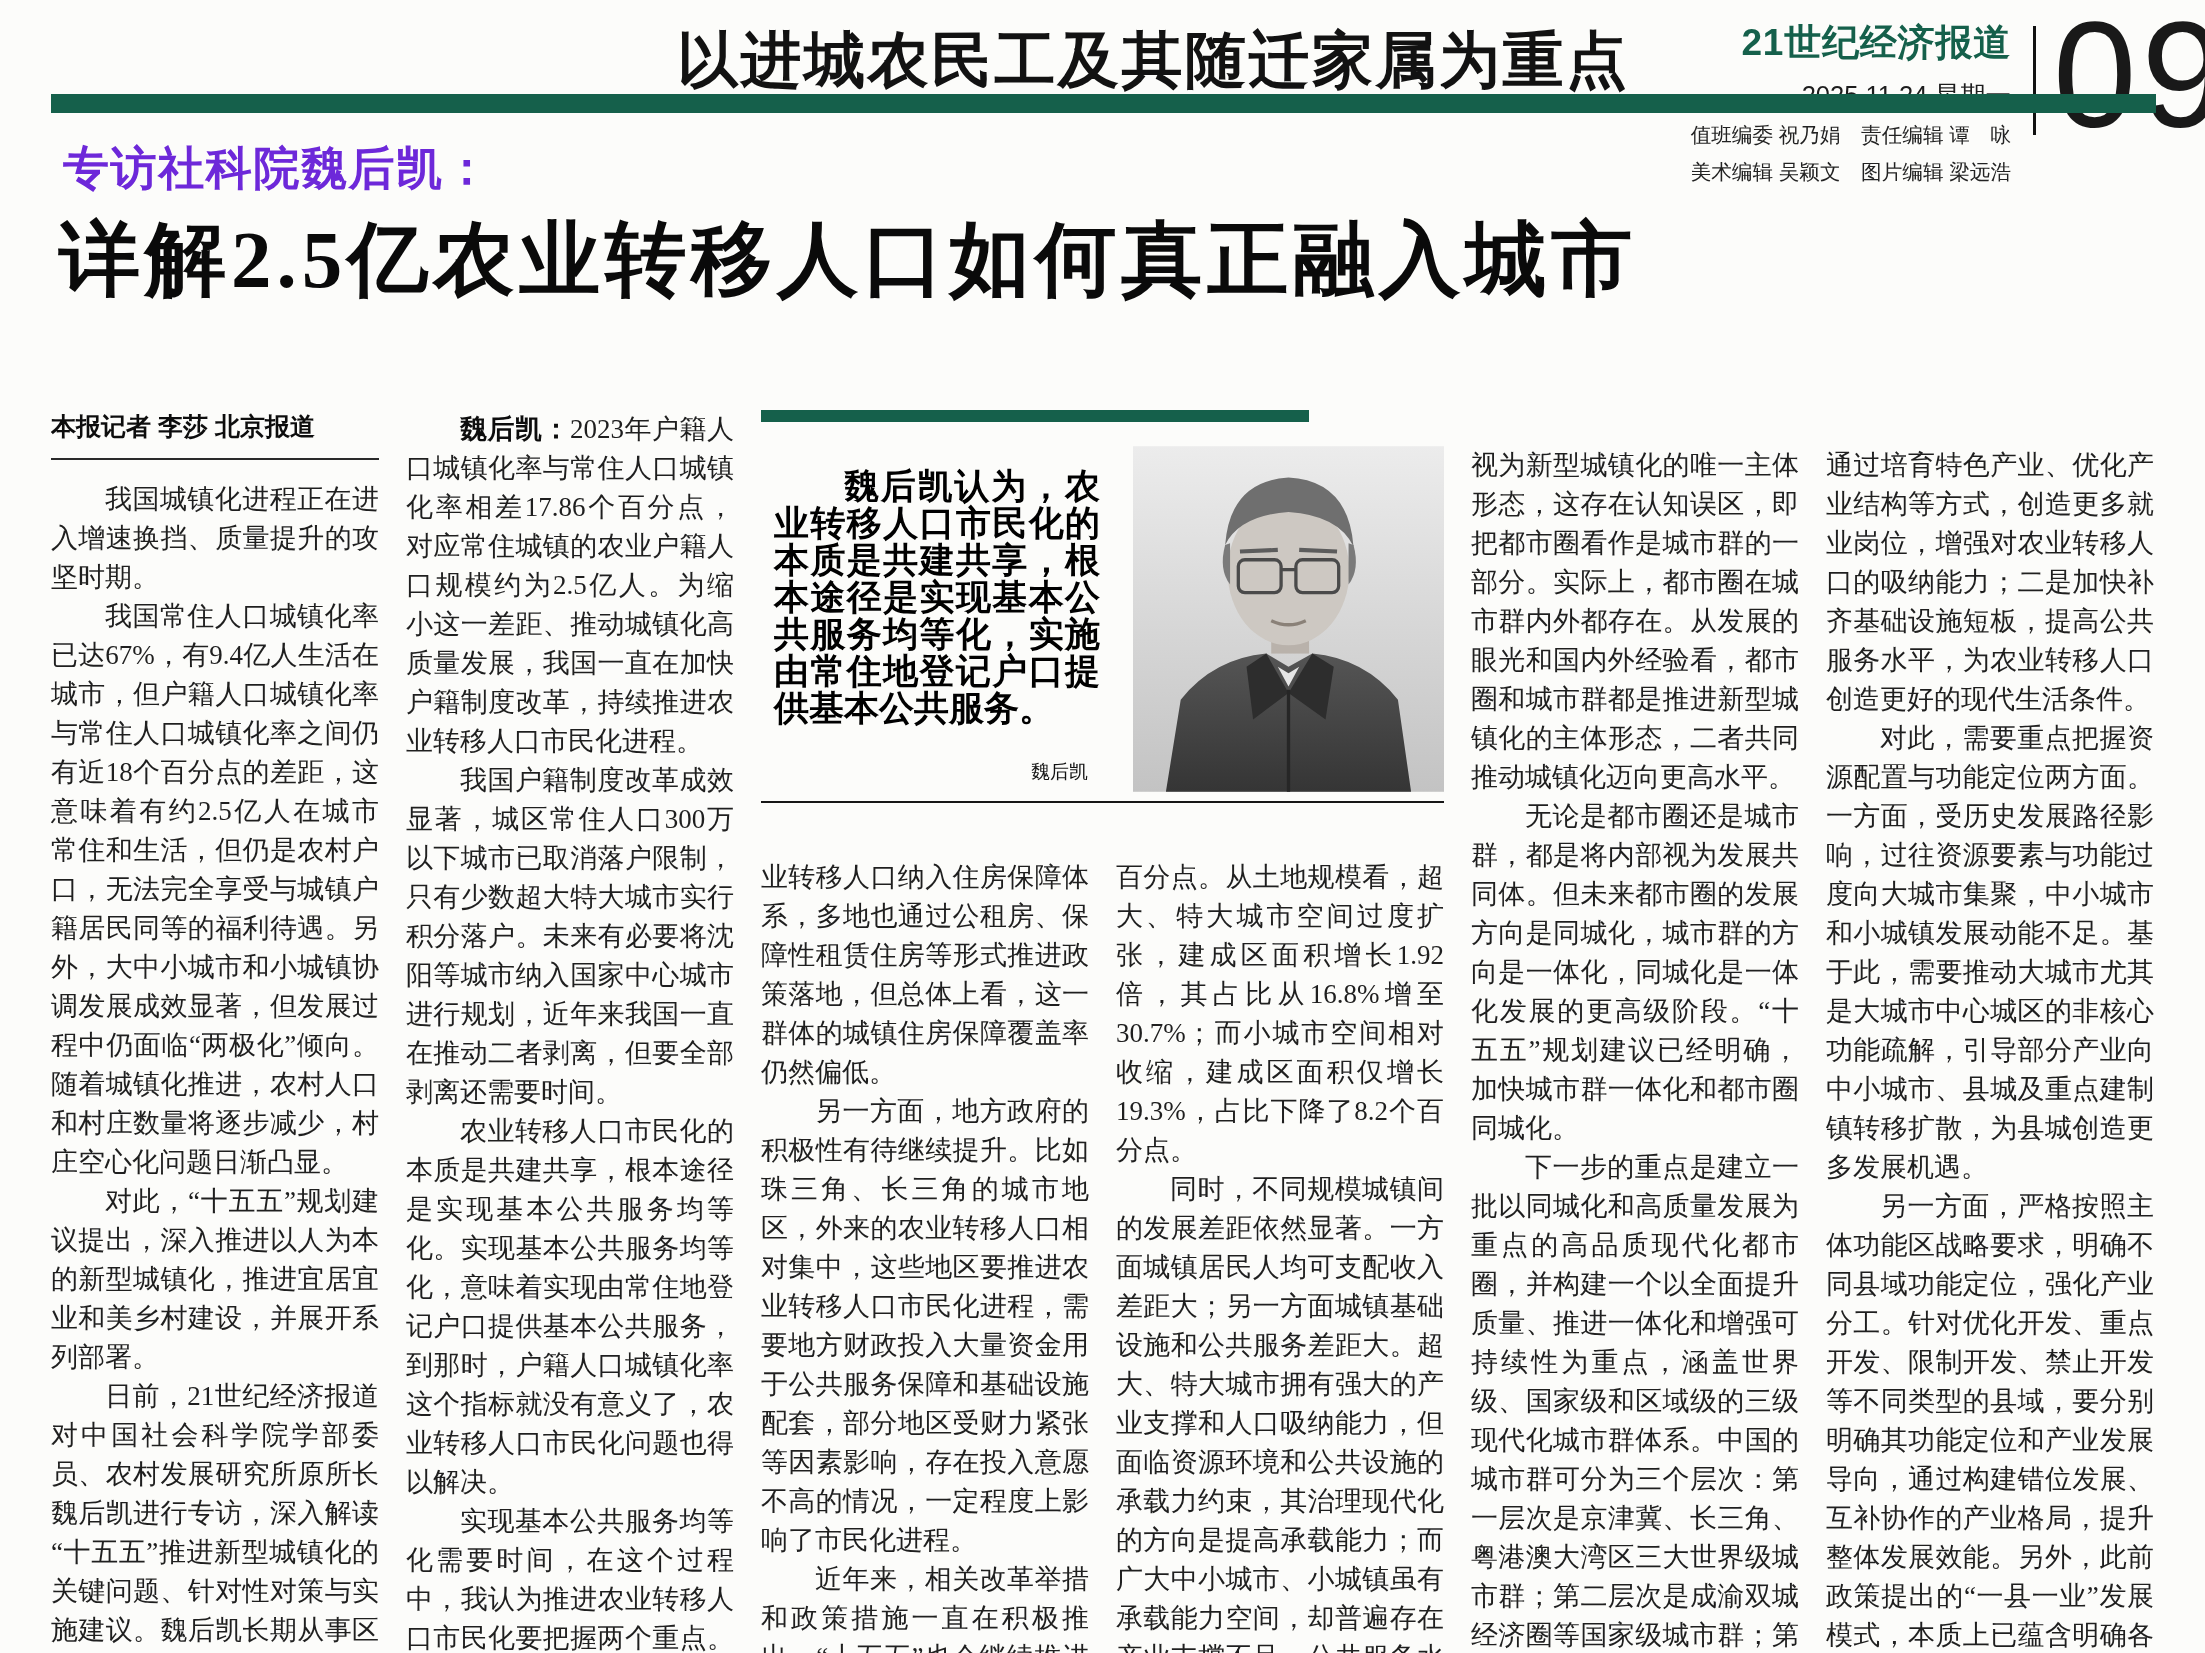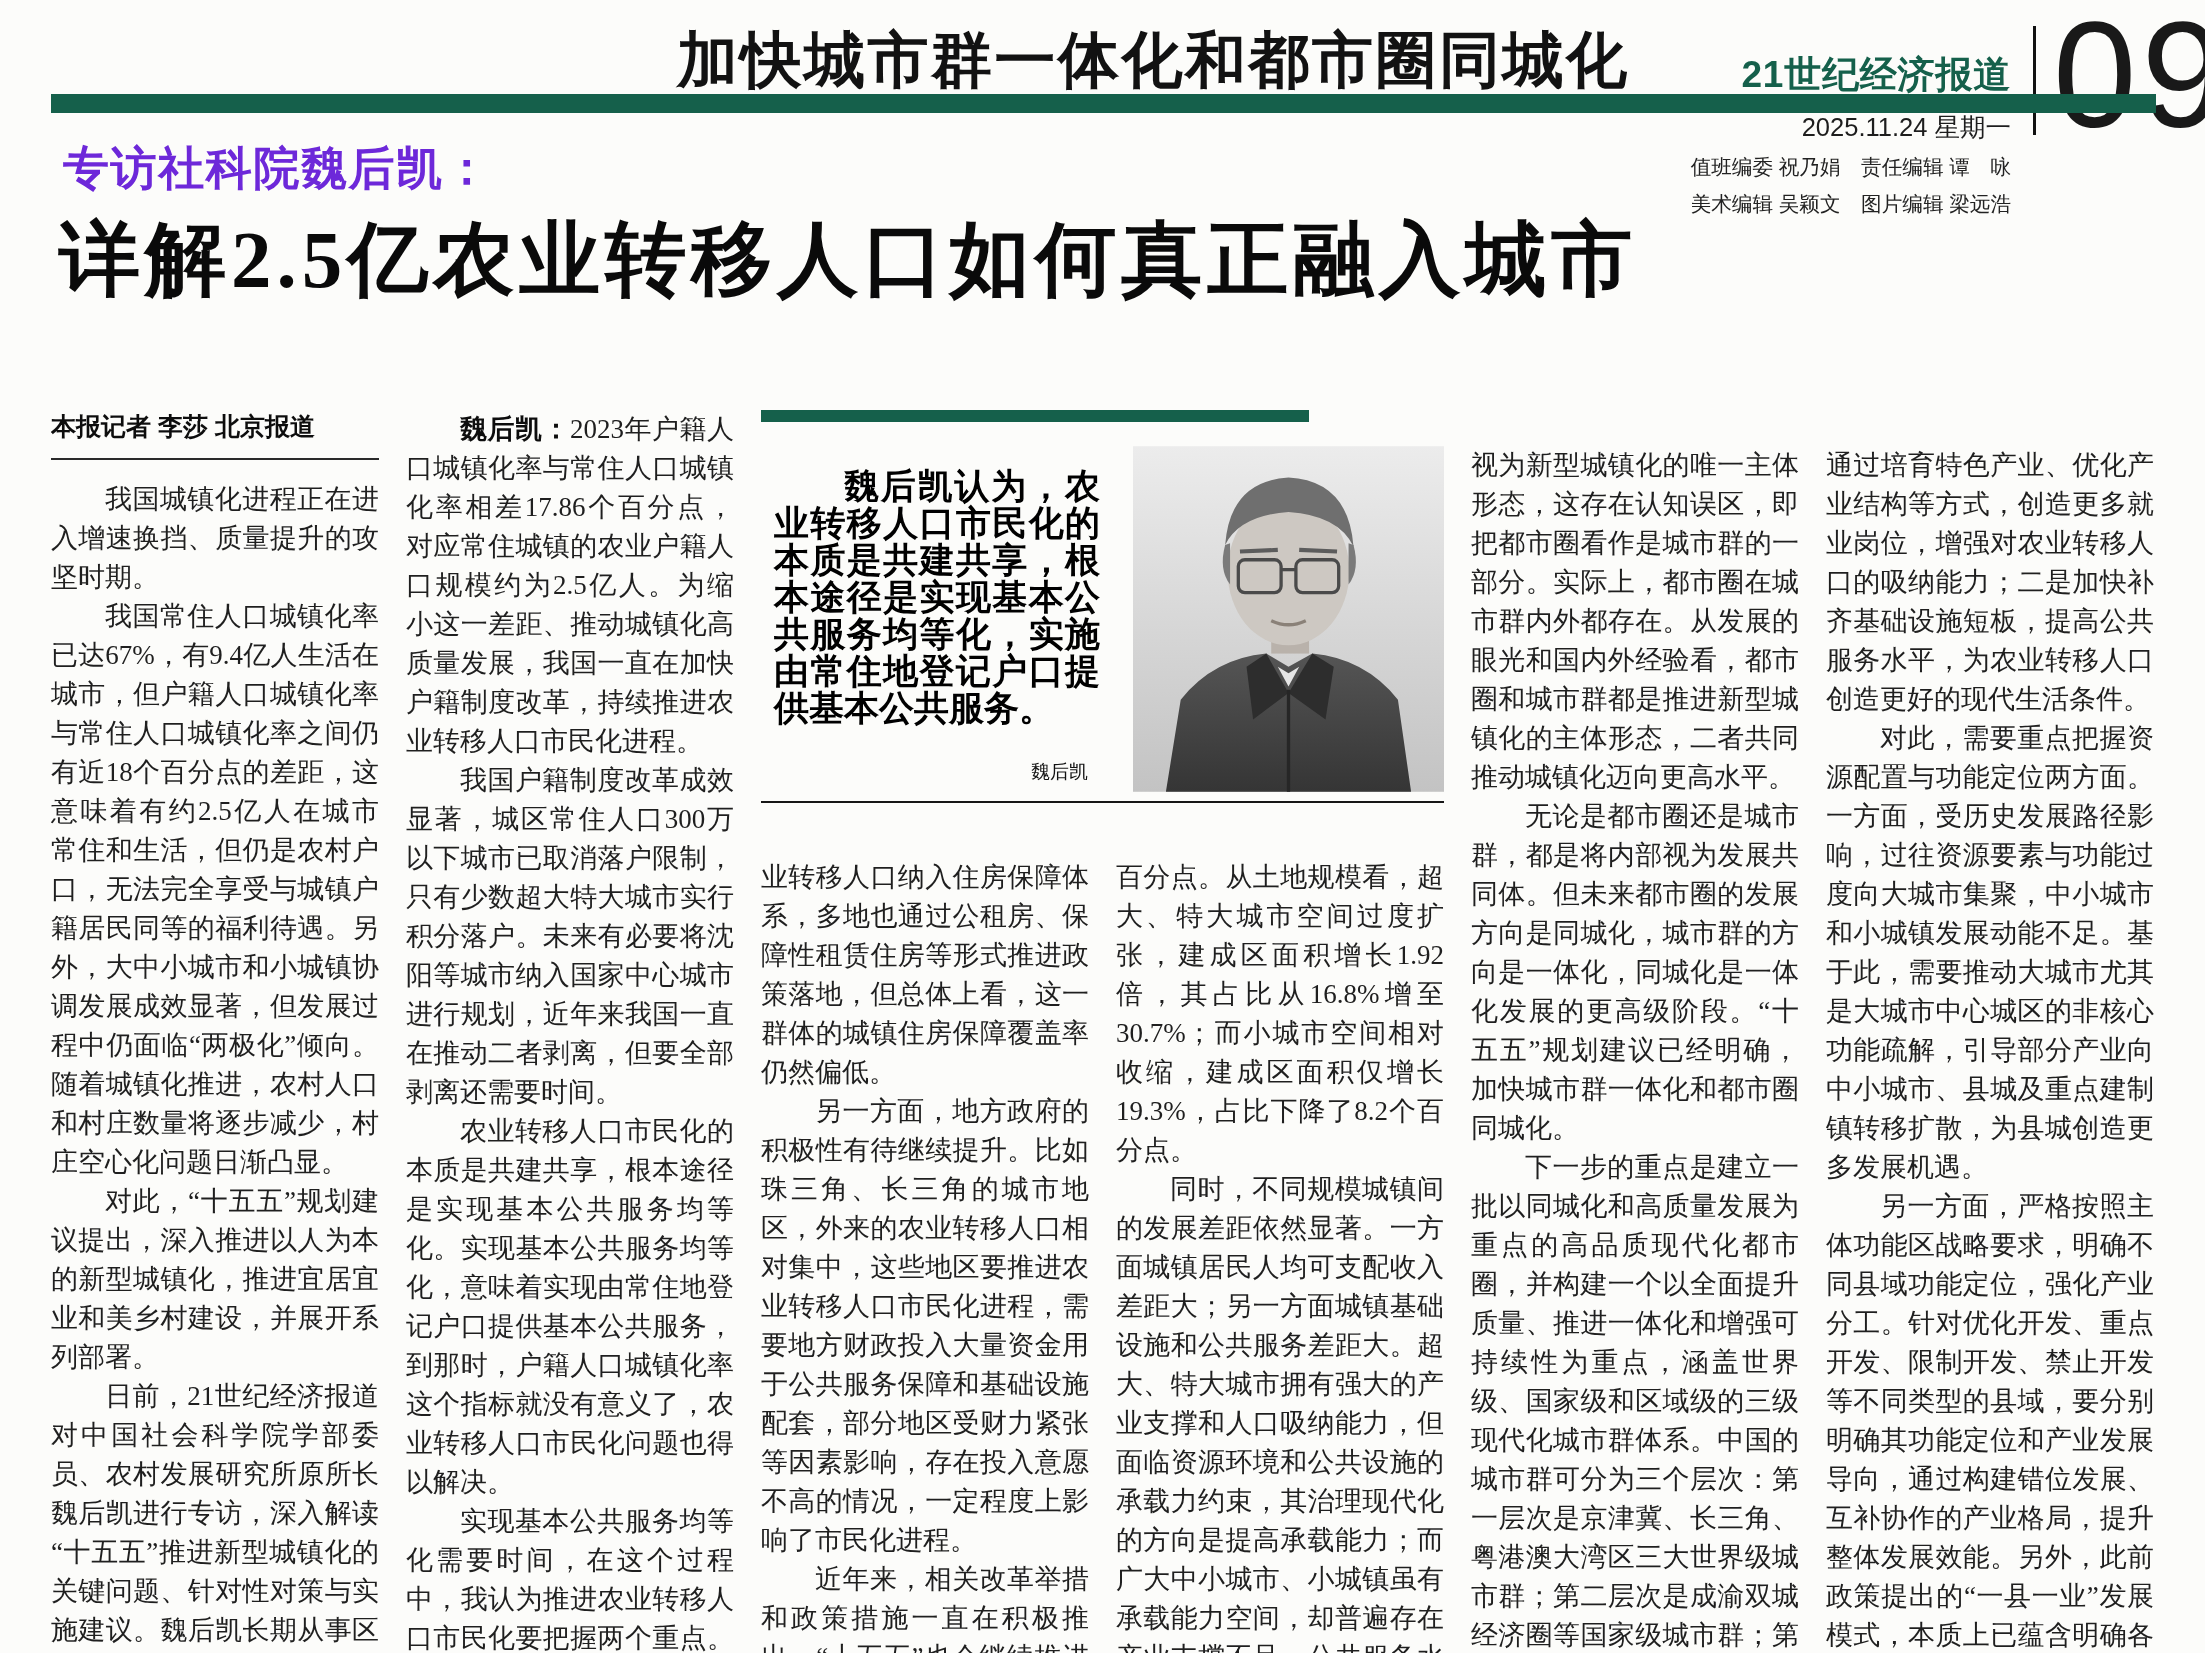--- a/index.html
+++ b/index.html
@@ -2,21 +2,21 @@
 <html lang="zh" style="font-size:13px"><head>
 <meta charset="utf-8">
 <style>
   html,body{margin:0;padding:0;background:#888;}
   .page{position:relative;width:2205px;height:1653px;background:#fcfcfa;overflow:hidden;
         font-family:"Liberation Serif","DejaVu Serif",serif;color:#1c1c1c;}
   
   .banner-title{position:absolute;left:677px;top:20px;font-size:61px;font-weight:900;
         font-family:"Liberation Sans","DejaVu Sans",sans-serif;letter-spacing:2.5px;color:#121212;white-space:nowrap;}
   .brand-block{position:absolute;left:1681px;top:18px;width:330px;text-align:right;
-        font-family:"Liberation Sans","DejaVu Sans",sans-serif;margin-top:32px;}
+        font-family:"Liberation Sans","DejaVu Sans",sans-serif;}
   .brand-name{font-size:37px;font-weight:900;letter-spacing:0.8px;}
   .issue-date{font-size:25.5px;color:#1d1d1d;margin-top:10px;}
   .editors{font-size:20.6px;color:#222;line-height:30.5px;margin-top:6.6px;white-space:nowrap;}
   .v-divider{position:absolute;left:2033px;top:26px;width:2.5px;height:109px;background:#111;}
   .page-number{position:absolute;left:2053px;top:-11.5px;font-size:150px;font-weight:400;
         font-family:"Liberation Sans","DejaVu Sans",sans-serif;letter-spacing:5px;color:#191919;}
   .green-bar{position:absolute;left:51px;top:94px;width:2105px;height:19px;}
   
   .kicker{position:absolute;left:63px;top:138px;font-size:46px;font-weight:900;letter-spacing:1.6px;color:#6d28d9;}
   .main-title{position:absolute;left:59px;top:206px;font-size:81px;font-weight:900;letter-spacing:5px;
@@ -40,21 +40,21 @@
   .photo-frame{position:absolute;right:0;top:36px;width:311px;height:346px;overflow:hidden;}
   .photo-caption{position:absolute;left:270px;top:349px;font-size:19px;
         font-family:"Liberation Sans","DejaVu Sans",sans-serif;color:#111;}
   .feature-rule{position:absolute;left:0;bottom:0;width:100%;height:2.5px;background:#161616;}
 </style>
 </head>
 <body>
 
 <div class="page">
 
-  <div class="banner-title">加快城市群一体化和都市圈同城化</div>
+  <div class="banner-title">以进城农民工及其随迁家属为重点</div>
   <div class="brand-block">
     <div class="brand-name" style="color: rgb(21, 96, 75);">21世纪经济报道</div>
     <div class="issue-date">2025.11.24 星期一</div>
     <div class="editors">值班编委 祝乃娟　责任编辑 谭　咏</div>
     <div class="editors">美术编辑 吴颖文　图片编辑 梁远浩</div>
   </div>
   <div class="v-divider"></div>
   <div class="page-number">09</div>
   <div class="green-bar" style="background: rgb(21, 96, 75);"></div>
 

